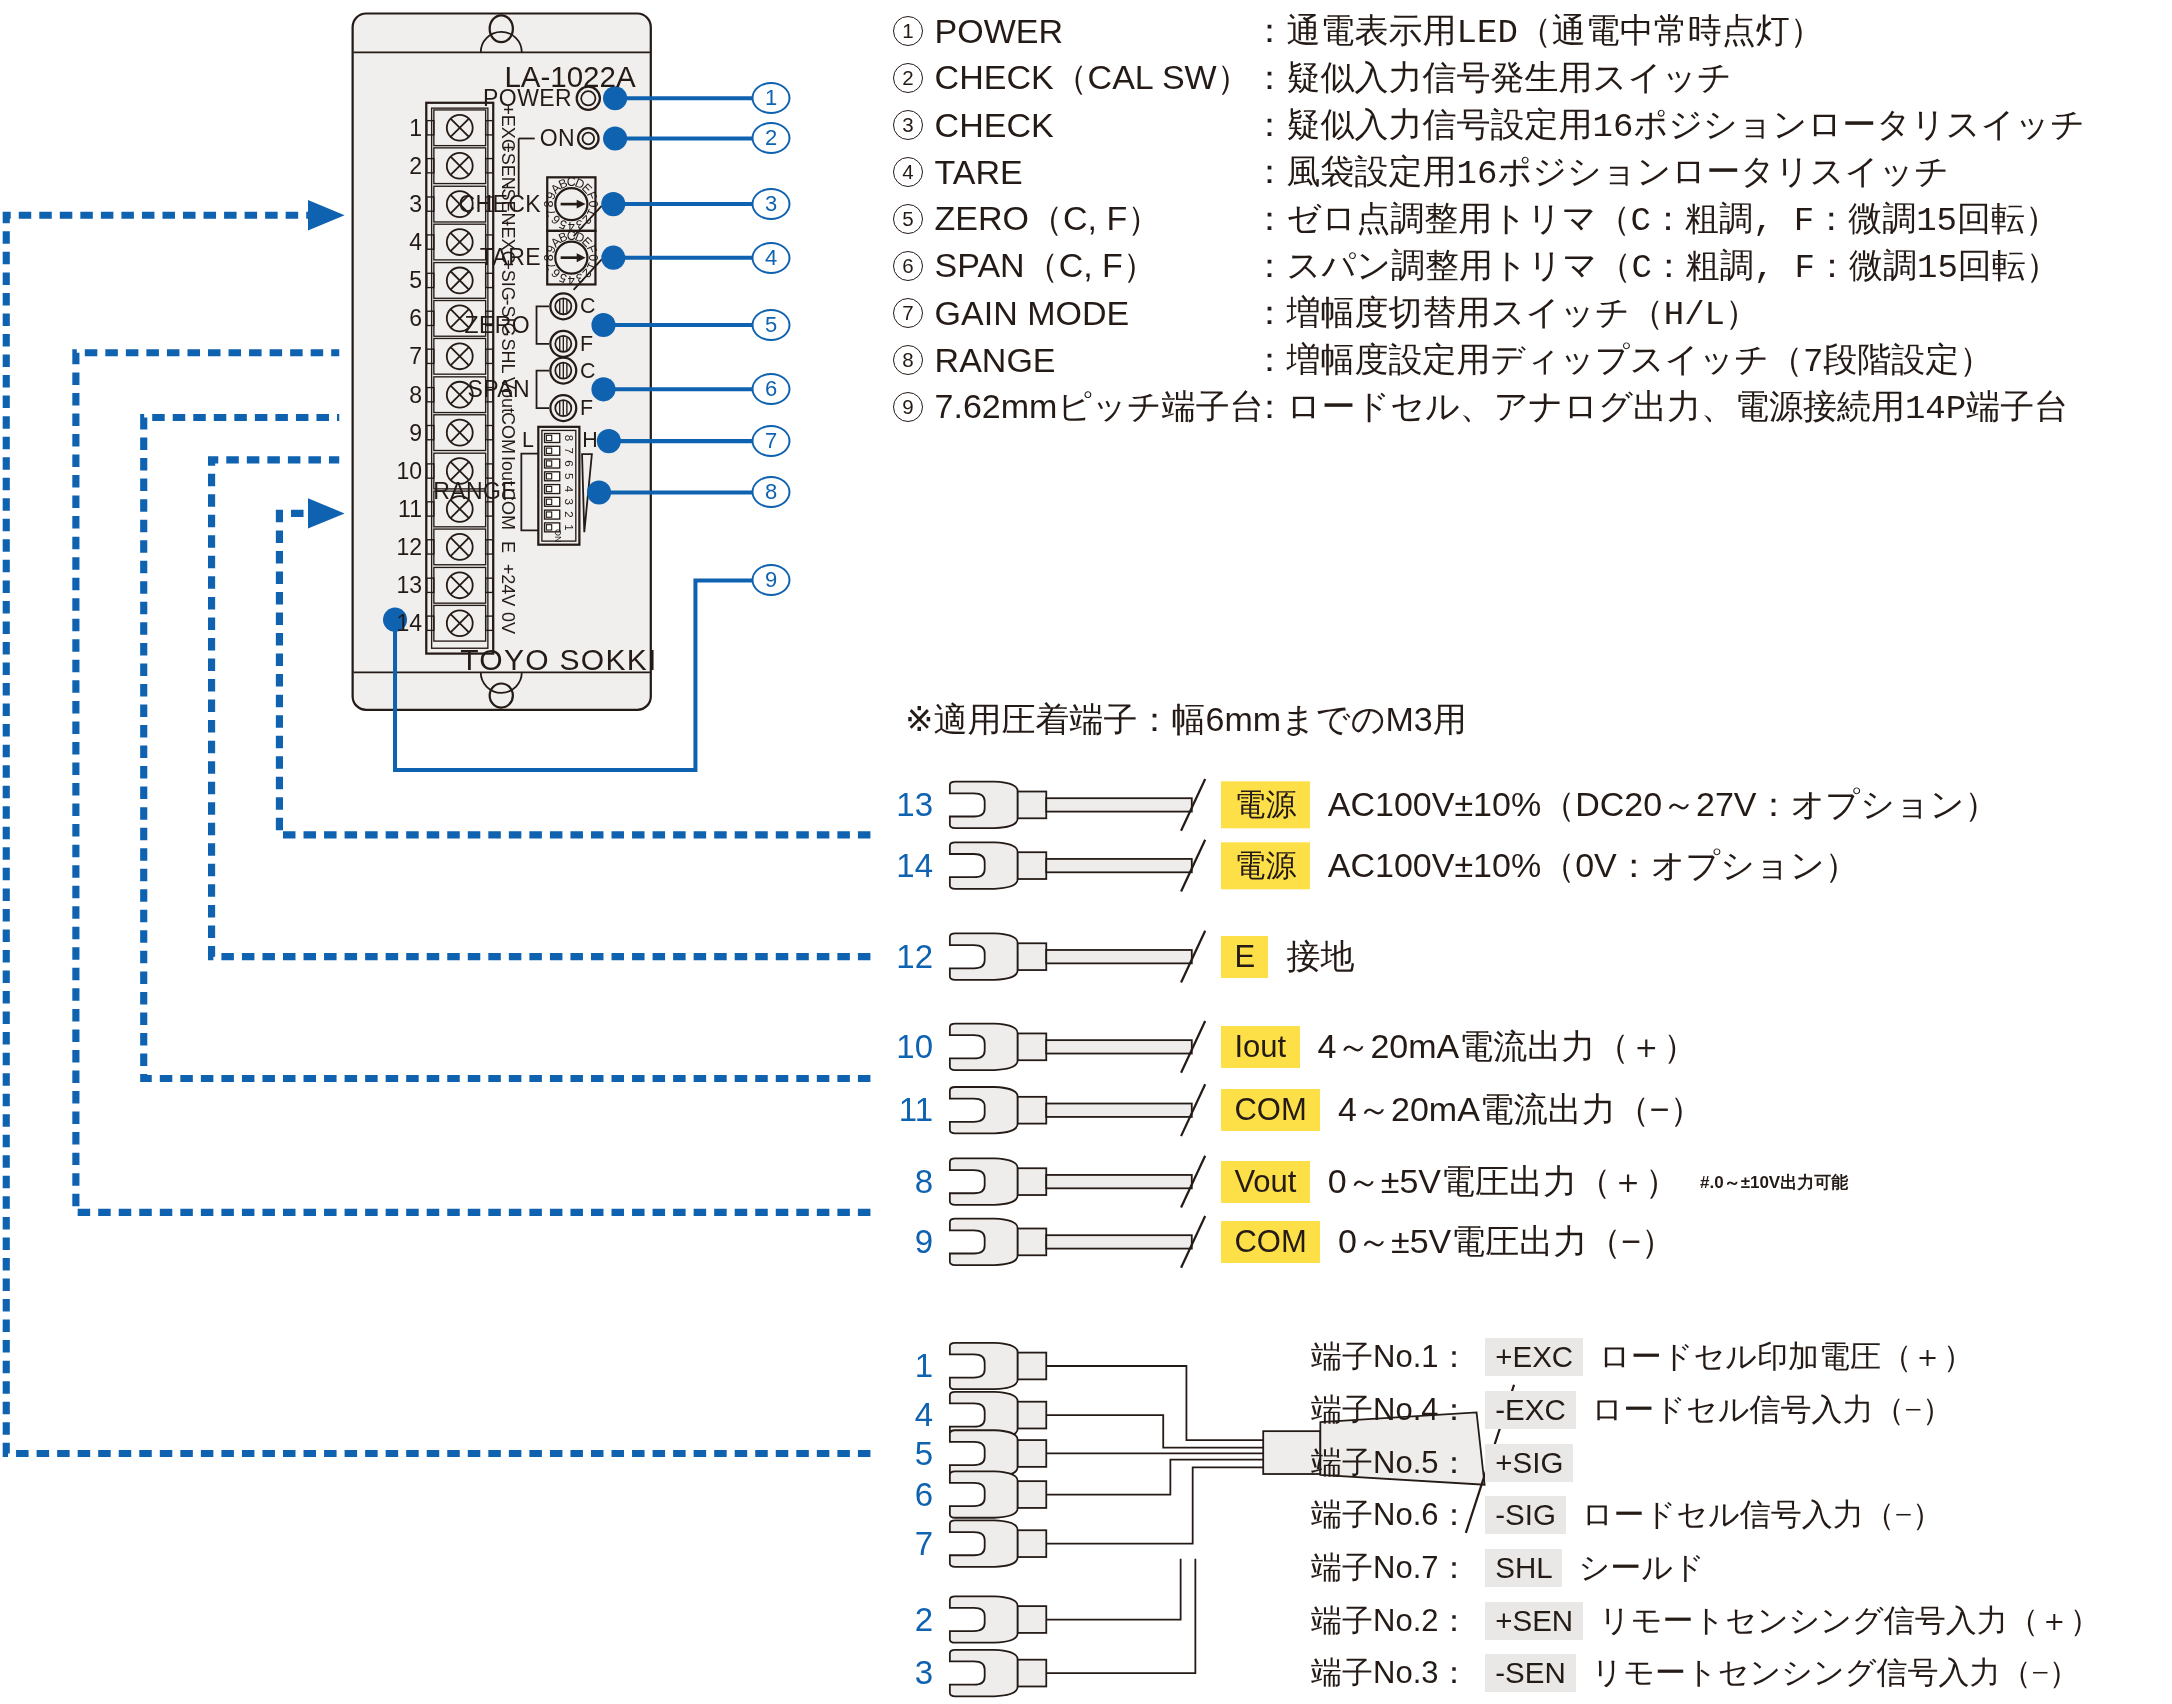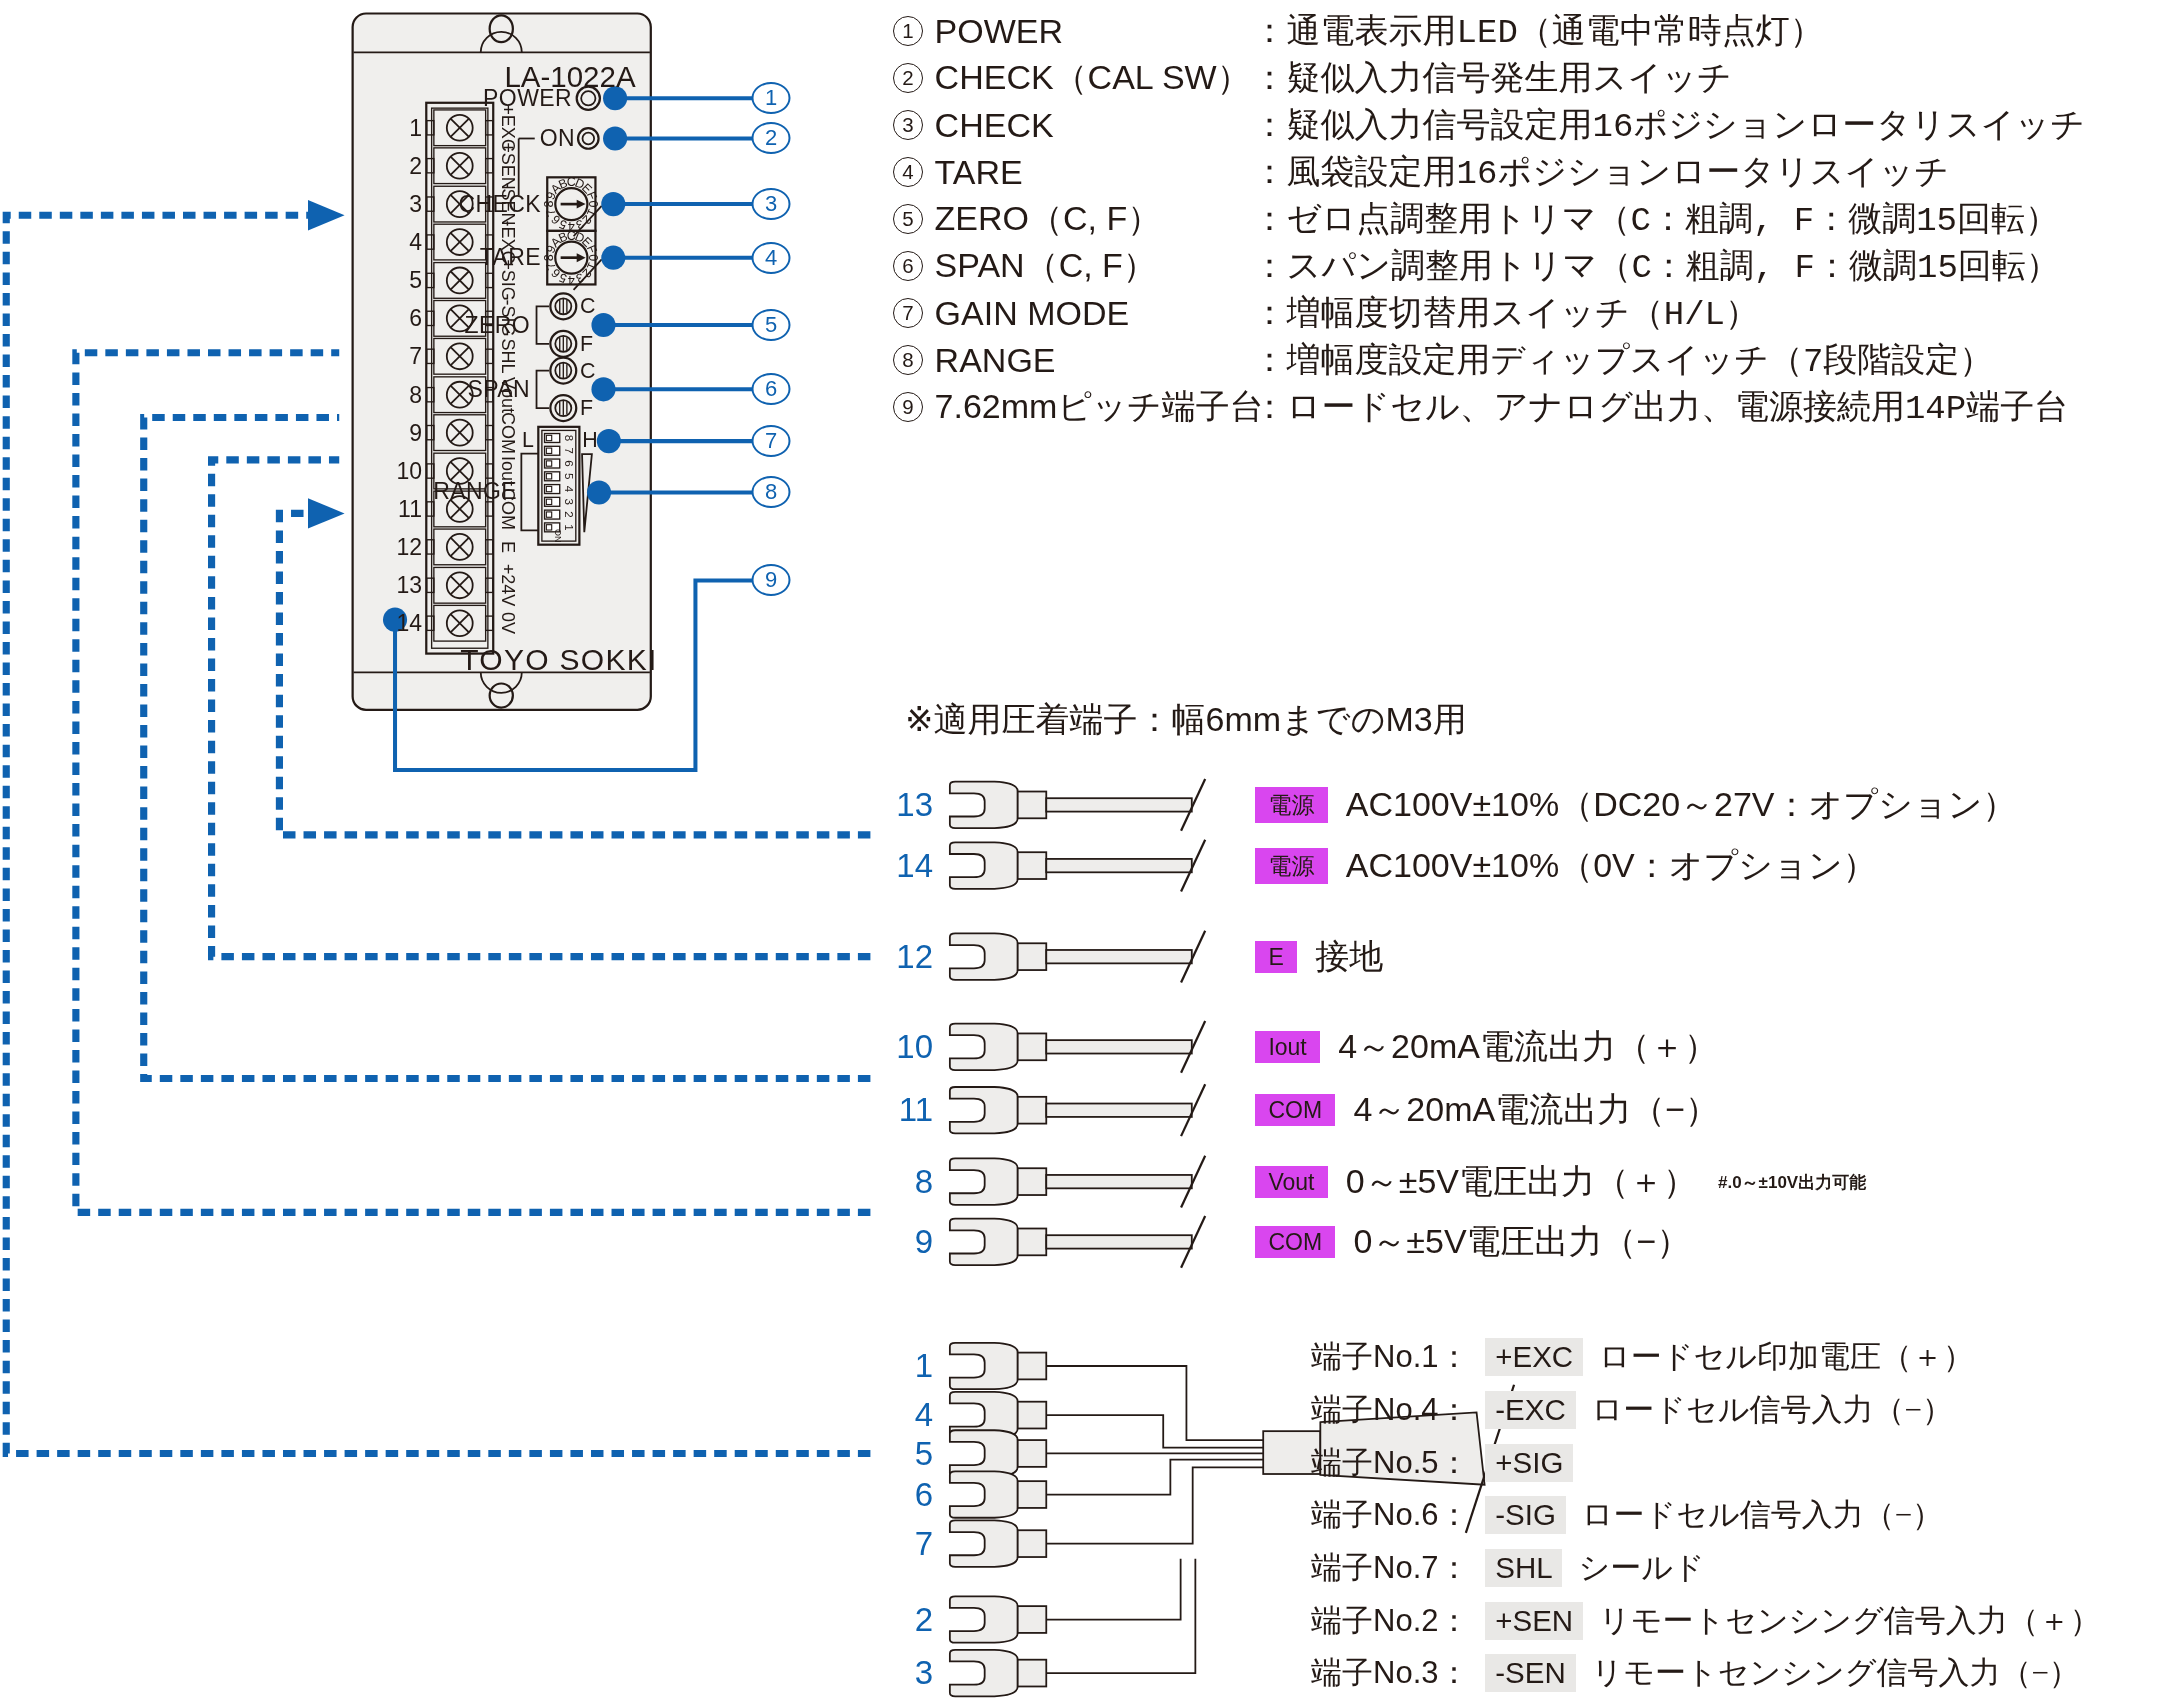--- a/index.html
+++ b/index.html
@@ -22,21 +22,21 @@
            transform:translate(-50%,-50%);background:#ffffff;}
   #legend{position:absolute;left:893px;top:7.6px;}
   .lrow{display:flex;align-items:center;height:47px;}
   .lnum{flex:0 0 auto;width:28px;height:28px;border:1.8px solid #241a16;border-radius:50%;
         font-size:20.5px;line-height:28px;text-align:center;}
   .lname{flex:0 0 auto;width:318px;margin-left:11.6px;font-size:34px;white-space:nowrap;}
   .ldesc{font-size:34px;white-space:nowrap;font-family:Liberation Mono, monospace;}
   .note{font-size:34px;}
   .bluenum{color:#0f62b0;font-size:33px;text-align:right;width:67px;}
   .wrow{display:flex;align-items:center;gap:18px;}
-  .chip{background:#d946ef;padding:2.7px 13.4px;font-size:23px;white-space:nowrap;margin-left:34px;}
+  .chip{background:#fde047;padding:2.7px 13.4px;font-size:31px;white-space:nowrap;}
   .wdesc{font-size:34px;white-space:nowrap;}
   .wnote{font-size:17px;white-space:nowrap;margin-left:3px;font-weight:bold;}
   .brow{display:flex;align-items:center;gap:16px;justify-content:flex-end;}
   .btitle{font-size:31px;white-space:nowrap;}
   .bchip{background:#e9e8e6;padding:1.8px 9.8px;font-size:29.5px;white-space:nowrap;}
   .bdesc{font-size:31px;white-space:nowrap;font-family:Liberation Serif, serif;}
 </style>
 </head>
 <body>
 

